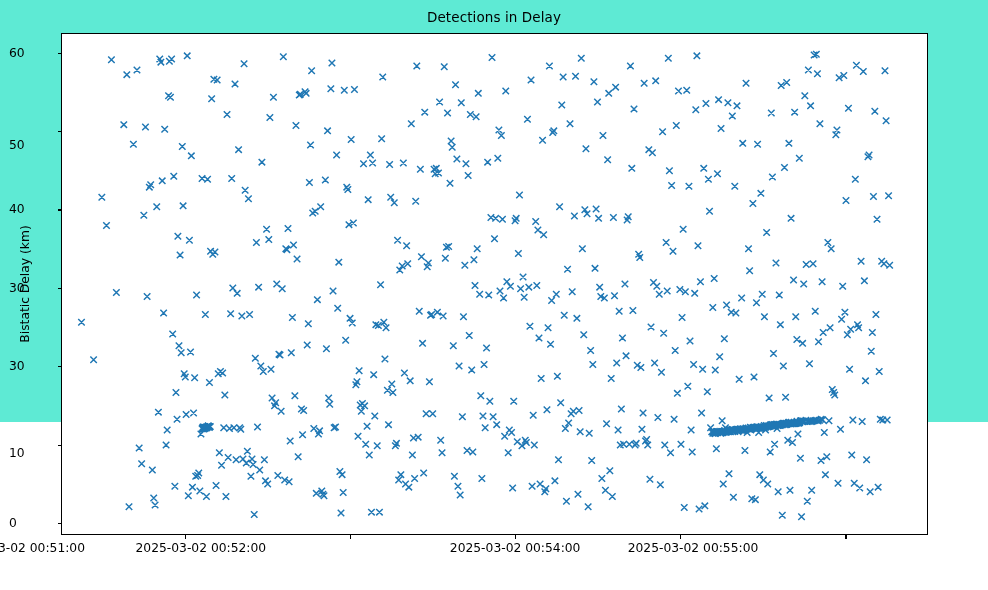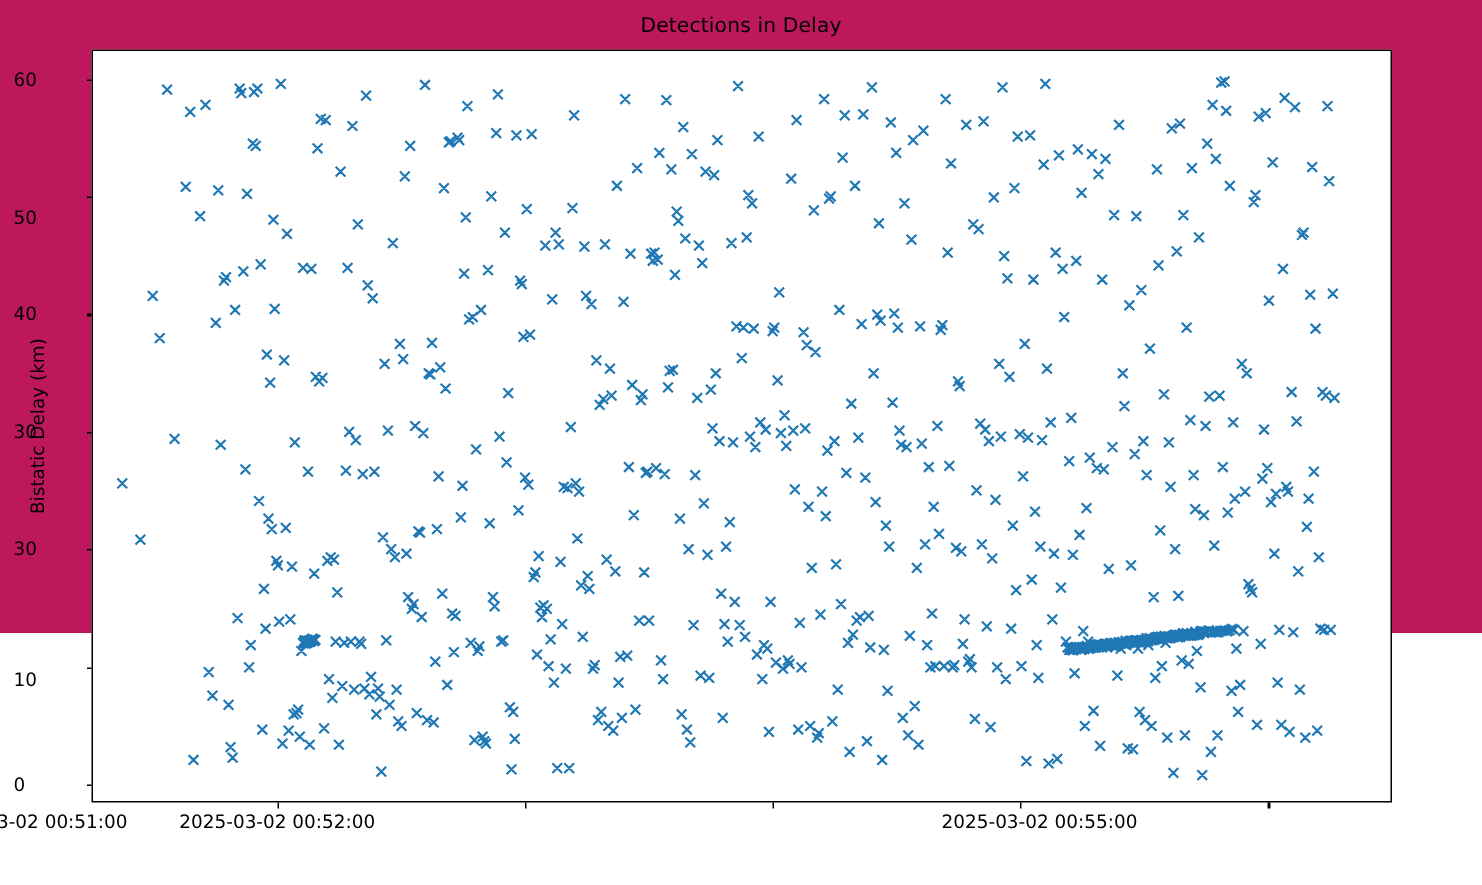--- a/index.html
+++ b/index.html
@@ -10,21 +10,21 @@
   body {
     width: 988px;
     height: 590px;
     font-family: "DejaVu Sans", sans-serif;
     overflow: hidden;
   }
   #figure {
     position: relative;
     width: 988px;
     height: 422px;
-    background: #be185d;
+    background: #5eead4;
   }
   #chart-title {
     position: absolute;
     left: 0;
     top: 9px;
     width: 988px;
     text-align: center;
     font-size: 13.5px;
     color: #000000;
     letter-spacing: 0.1px;
@@ -155,15 +155,16 @@
       <div class="tick-mark-x" style="left: 123.857px;"></div>
       <div class="tick-mark-x" style="left: 289px;"></div>
       <div class="tick-mark-x" style="left: 454.143px;"></div>
       <div class="tick-mark-x" style="left: 619.286px;"></div>
       <div class="tick-mark-x" style="left: 784.429px;"></div>
     </div>
 
   <div id="y-axis-label">Bistatic Delay (km)</div>
 
 <div class="x-tick-label" style="left: 19.7143px;">2025-03-02 00:51:00</div>
-    <div class="x-tick-label" style="left: 184.857px;">2025-03-02 00:52:00</div>
+    <div class="x-tick-label" style="left: 184.857px; padding-left: 16px;">2025-03-02 00:52:00</div>
+    <div class="x-tick-label" style="left: 515.143px;">2025-03-02 00:54:00</div>
     <div class="x-tick-label" style="left: 693px;">2025-03-02 00:55:00</div>
   </div>
 
 </body></html>

